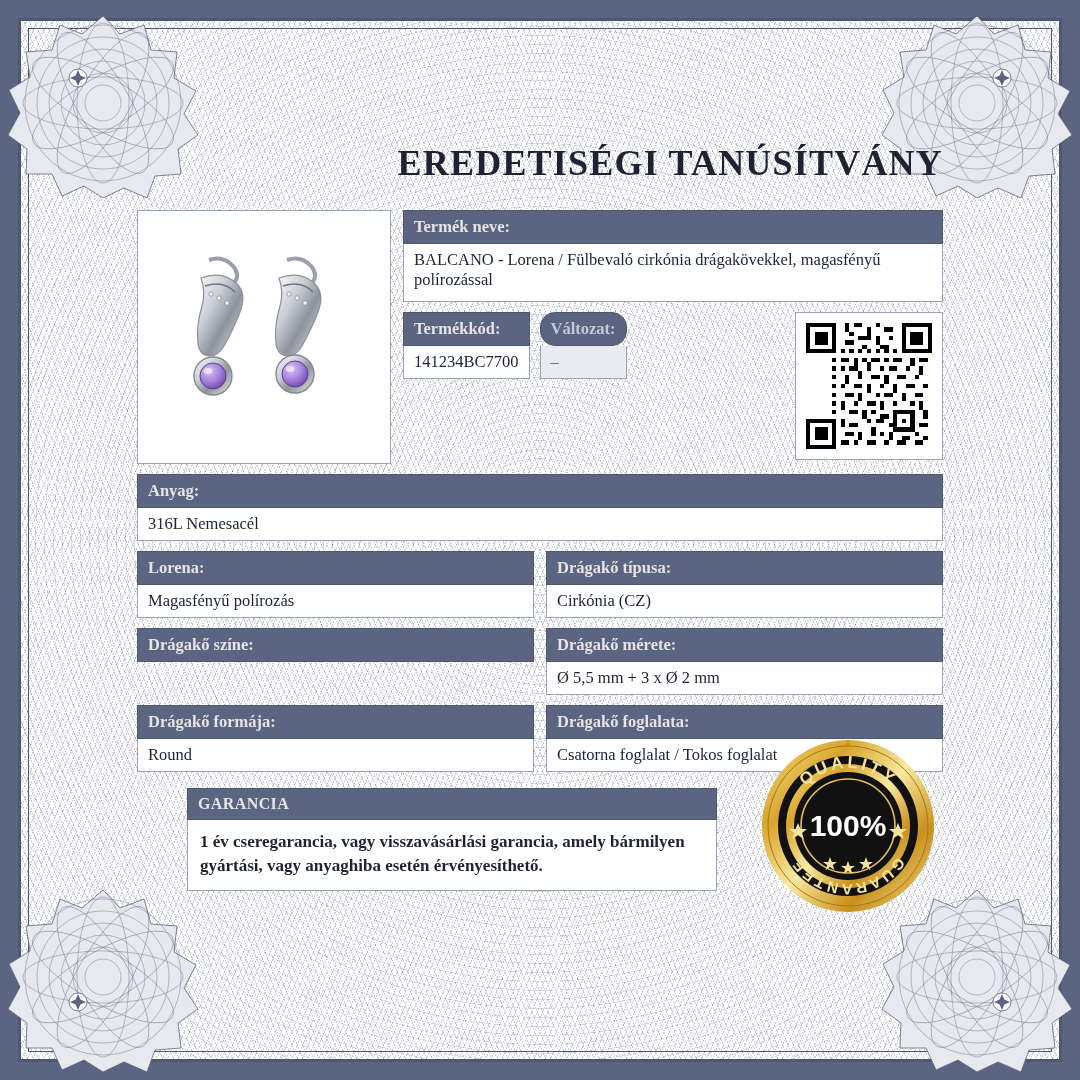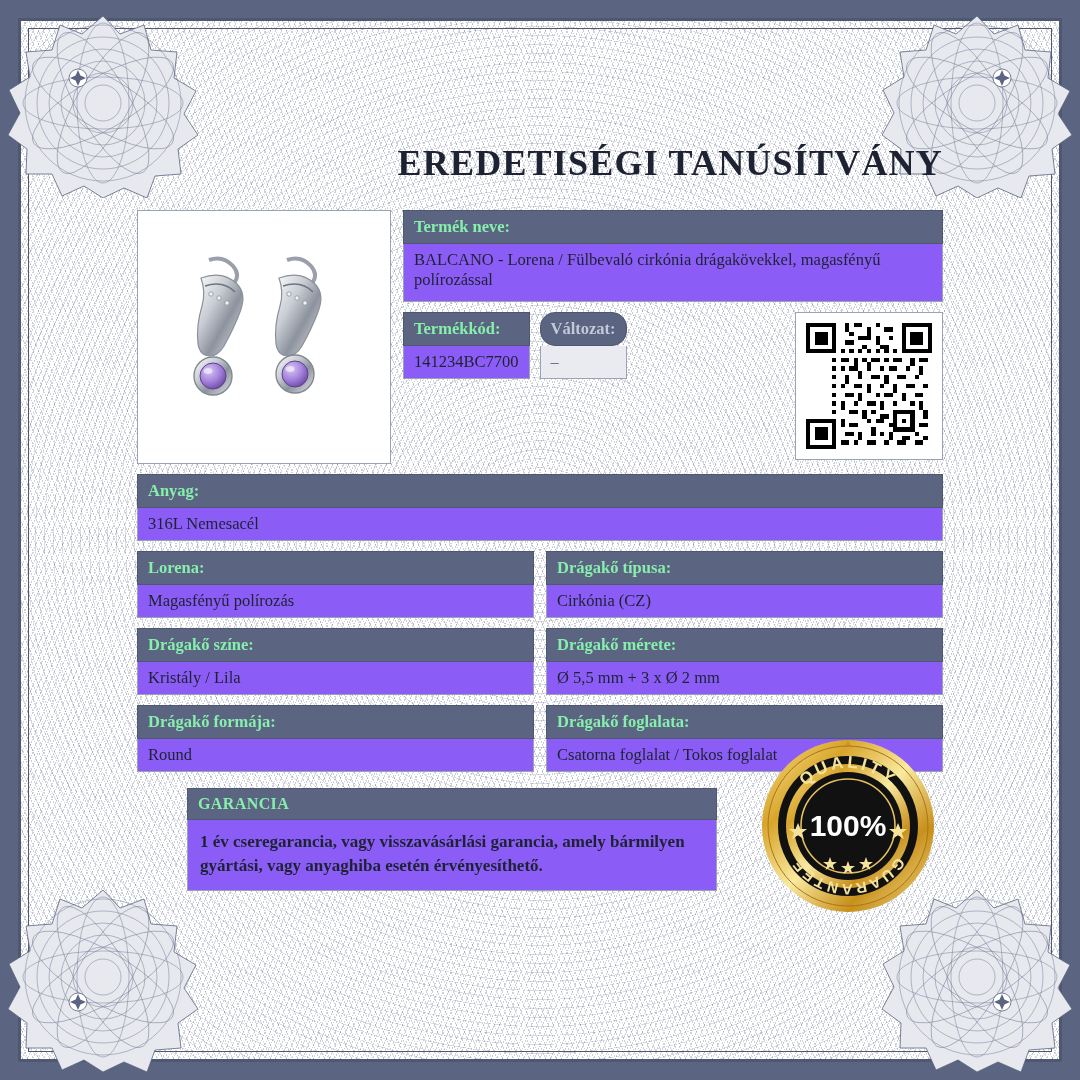--- a/index.html
+++ b/index.html
@@ -79,32 +79,32 @@
     font-size: 36px;
     font-weight: bold;
     letter-spacing: 1.2px;
     color: #1d2333;
     margin: 22px 0 26px 0;
     font-family: "Liberation Serif", serif;
   }
 
   .lbl {
     background: #5b6480;
-    color: #86efac;
+    color: #e5e5e5;
     font-weight: bold;
     font-size: 16.5px;
     padding: 6px 10px 6px 10px;
     box-sizing: border-box;
     border: 1px solid #4e5871;
     font-family: "Liberation Serif", serif;
   }
   .lbl.muted { color: #c3c9d8; border-radius: 15px; }
 
   .val {
-    background: #8b5cf6;
+    background: #ffffff;
     color: #1d2333;
     font-size: 16.5px;
     padding: 6px 10px;
     box-sizing: border-box;
     border: 1px solid #9aa2b5;
     border-top: none;
     font-family: "Liberation Serif", serif;
   }
   .val.grey {
     background: #e9ebf1;
@@ -480,21 +480,20 @@
       </div>
       <div class="pair-col">
         <div class="lbl">Drágakő típusa:</div>
         <div class="val">Cirkónia (CZ)</div>
       </div>
     </div>
 
     <div class="pair-row">
       <div class="pair-col">
         <div class="lbl">Drágakő színe:</div>
-        <div class="val">Kristály / Lila</div>
       </div>
       <div class="pair-col">
         <div class="lbl">Drágakő mérete:</div>
         <div class="val">Ø 5,5 mm + 3 x Ø 2 mm</div>
       </div>
     </div>
 
     <div class="pair-row">
       <div class="pair-col">
         <div class="lbl">Drágakő formája:</div>

